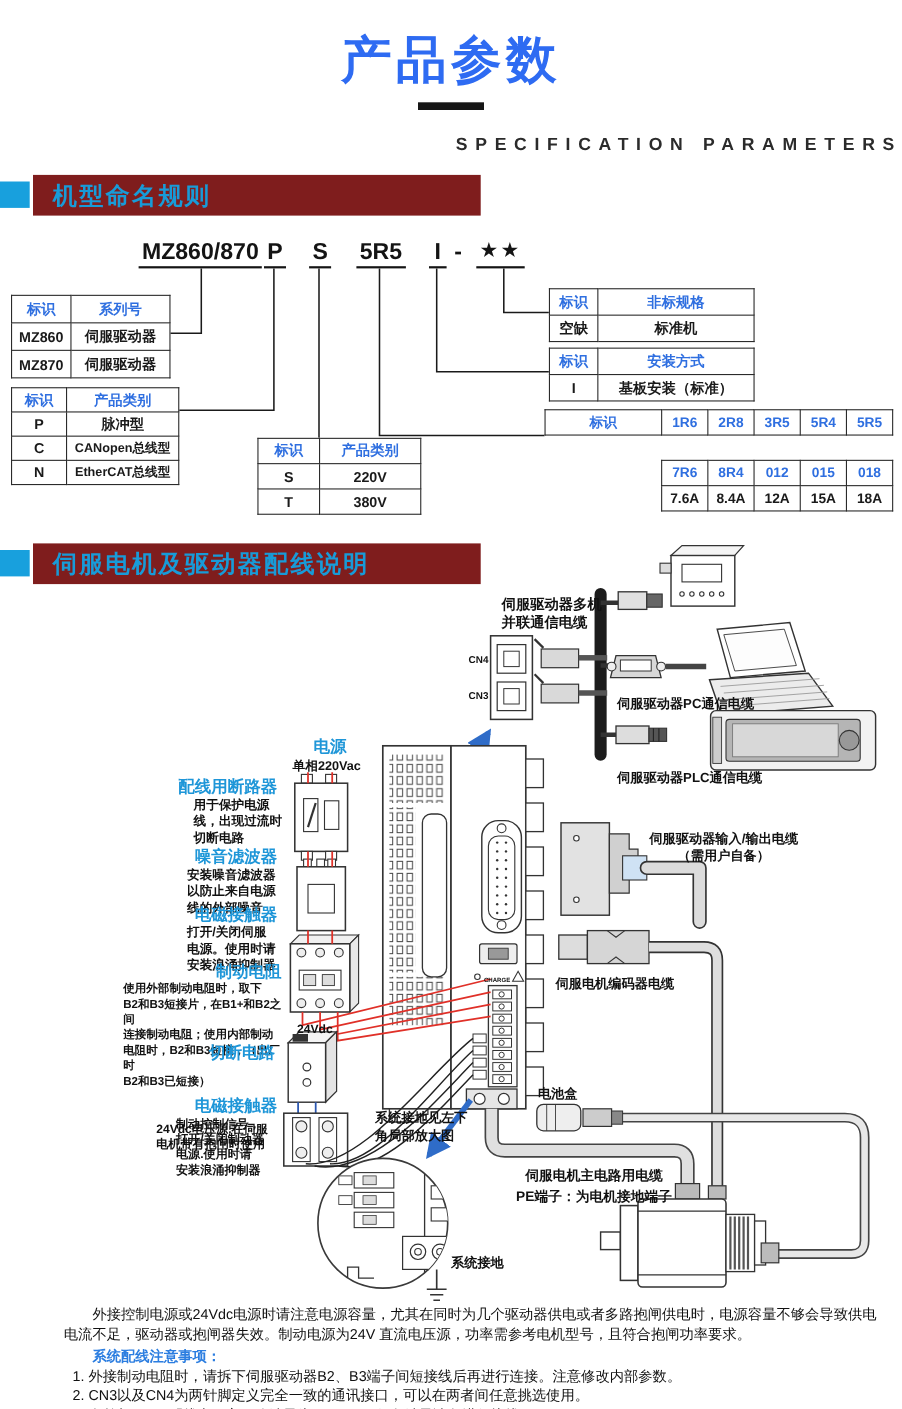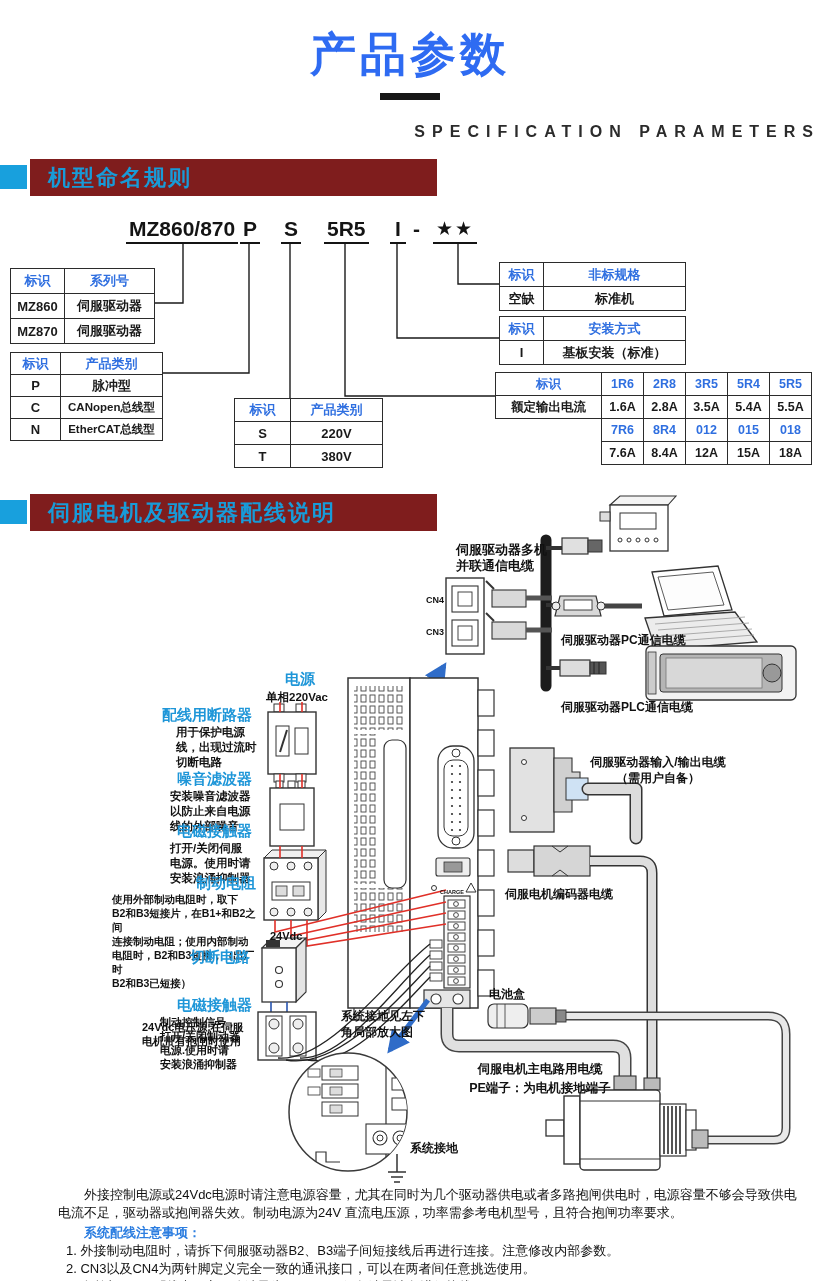--- a/index.html
+++ b/index.html
@@ -472,28 +472,20 @@
       </colgroup>
     <tbody>
         <tr>
       <td class="h">标识</td>
       <td class="h">1R6</td>
       <td class="h">2R8</td>
       <td class="h">3R5</td>
       <td class="h">5R4</td>
       <td class="h">5R5</td>
     </tr>
-    <tr>
-      <td>额定输出电流</td>
-      <td>1.6A</td>
-      <td>2.8A</td>
-      <td>3.5A</td>
-      <td>5.4A</td>
-      <td>5.5A</td>
-    </tr>
   </tbody>
     </table>
 
   <table class="t tf" style="left:601px;top:418px;width:210px">
     <colgroup>
         <col style="width:42px">
         <col style="width:42px">
         <col style="width:42px">
         <col style="width:42px">
         <col style="width:42px">

